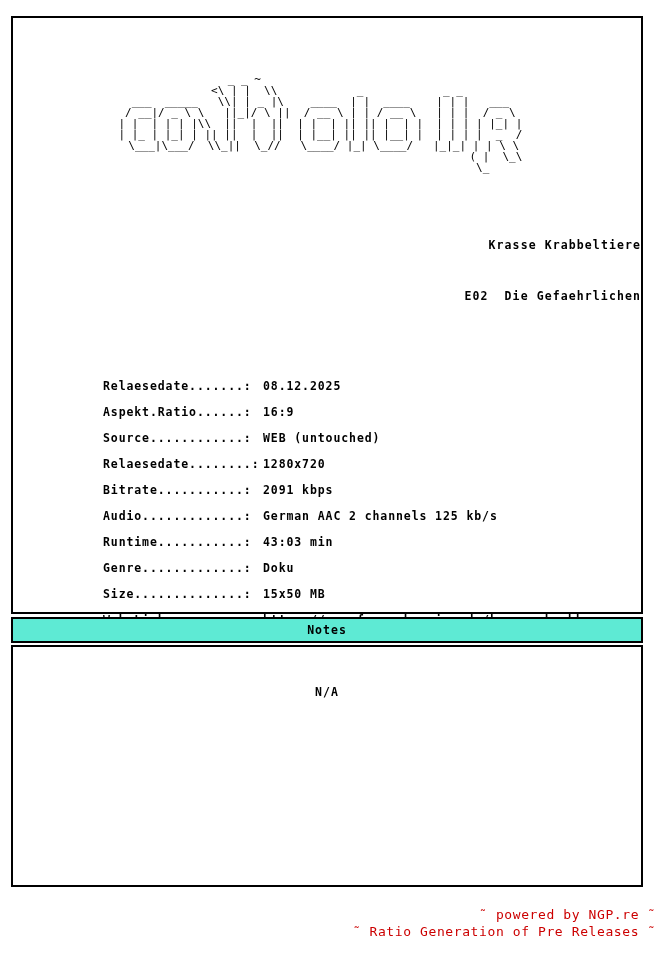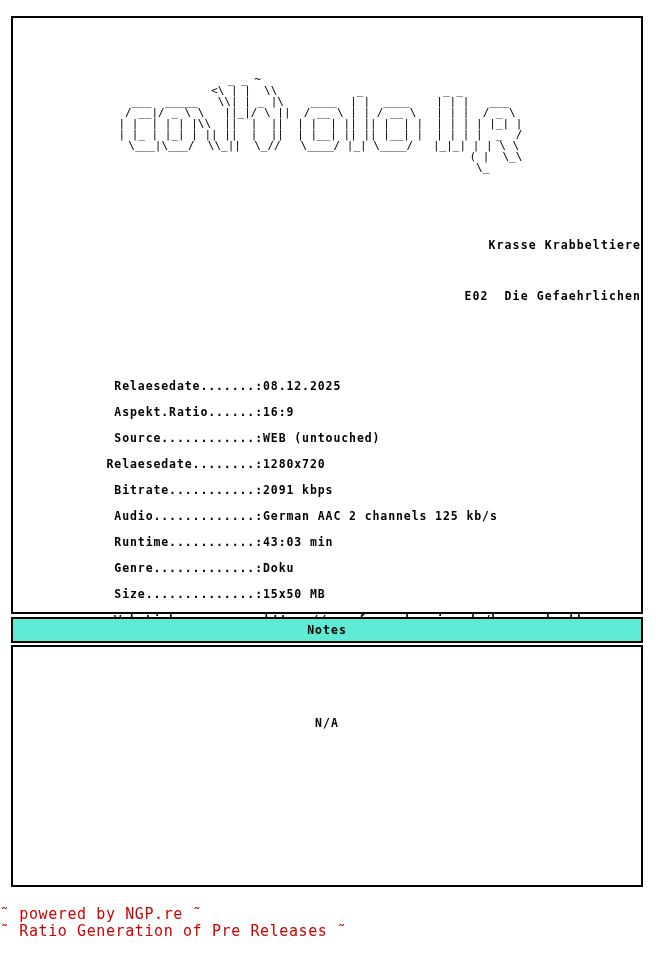--- a/index.html
+++ b/index.html
@@ -53,21 +53,20 @@
     letter-spacing: 1.1px;
     white-space: pre;
   }
   .fields {
     margin-top: 40px;
     margin-left: 90px;
     font-family: "DejaVu Sans Mono", monospace;
     font-size: 11.5px;
     font-weight: bold;
     letter-spacing: 0.9px;
-    text-align: right;
   }
   .field-row {
     display: flex;
     align-items: flex-start;
     margin-bottom: 12px;
     white-space: pre;
   }
   .field-label {
     width: 160px;
     flex: 0 0 160px;
@@ -101,36 +100,36 @@
     position: absolute;
     left: 11px;
     top: 645px;
     width: 632px;
     height: 242px;
     border: 2px solid #000;
     box-sizing: border-box;
     background: #fff;
   }
   .notes-body-text {
-    margin-top: 69px;
+    margin-top: 38px;
     text-align: center;
     font-family: "DejaVu Sans Mono", monospace;
     font-size: 11.5px;
     font-weight: bold;
     letter-spacing: 1px;
   }
   .footer {
     position: absolute;
     left: 0;
     top: 906px;
     width: 656px;
-    text-align: left;
+    text-align: right;
     color: #cc0000;
     font-family: "DejaVu Sans Mono", monospace;
-    font-size: 15px;
+    font-size: 13px;
     line-height: 17px;
     letter-spacing: 0.6px;
   }
   .footer-line { display: block; }
 </style>
 </head>
 <body>
 
 <div class="page">
 

